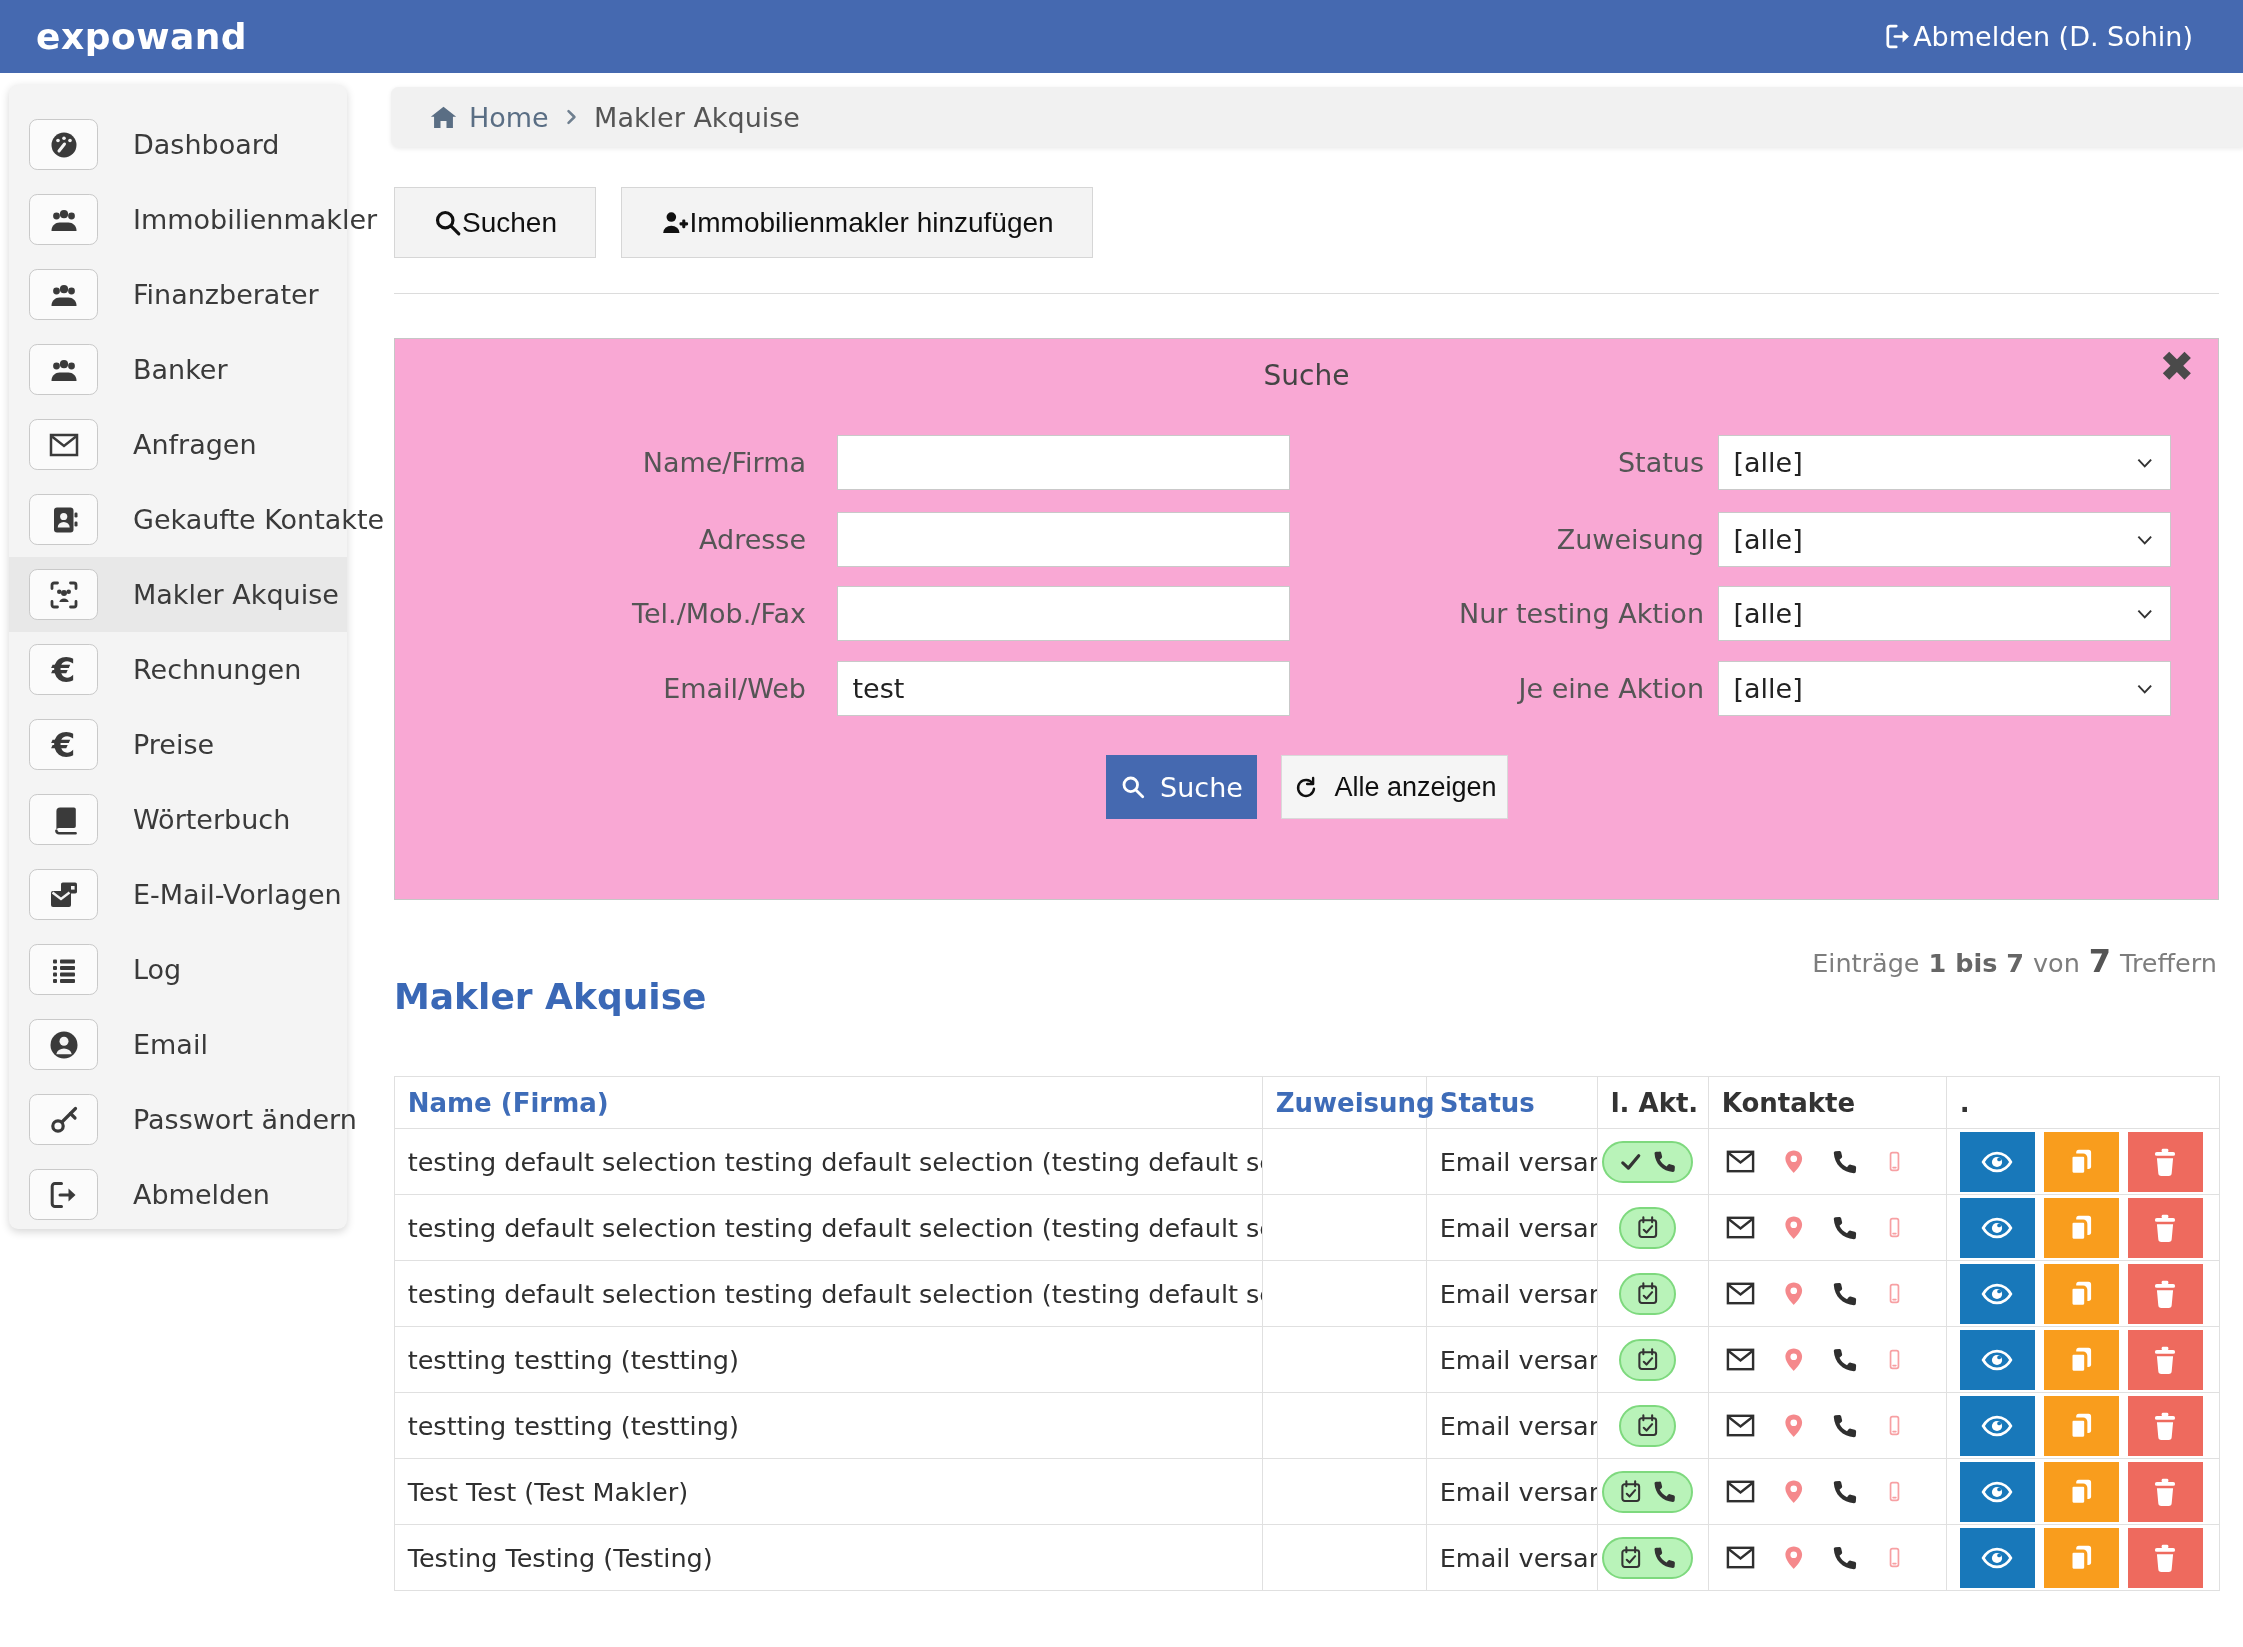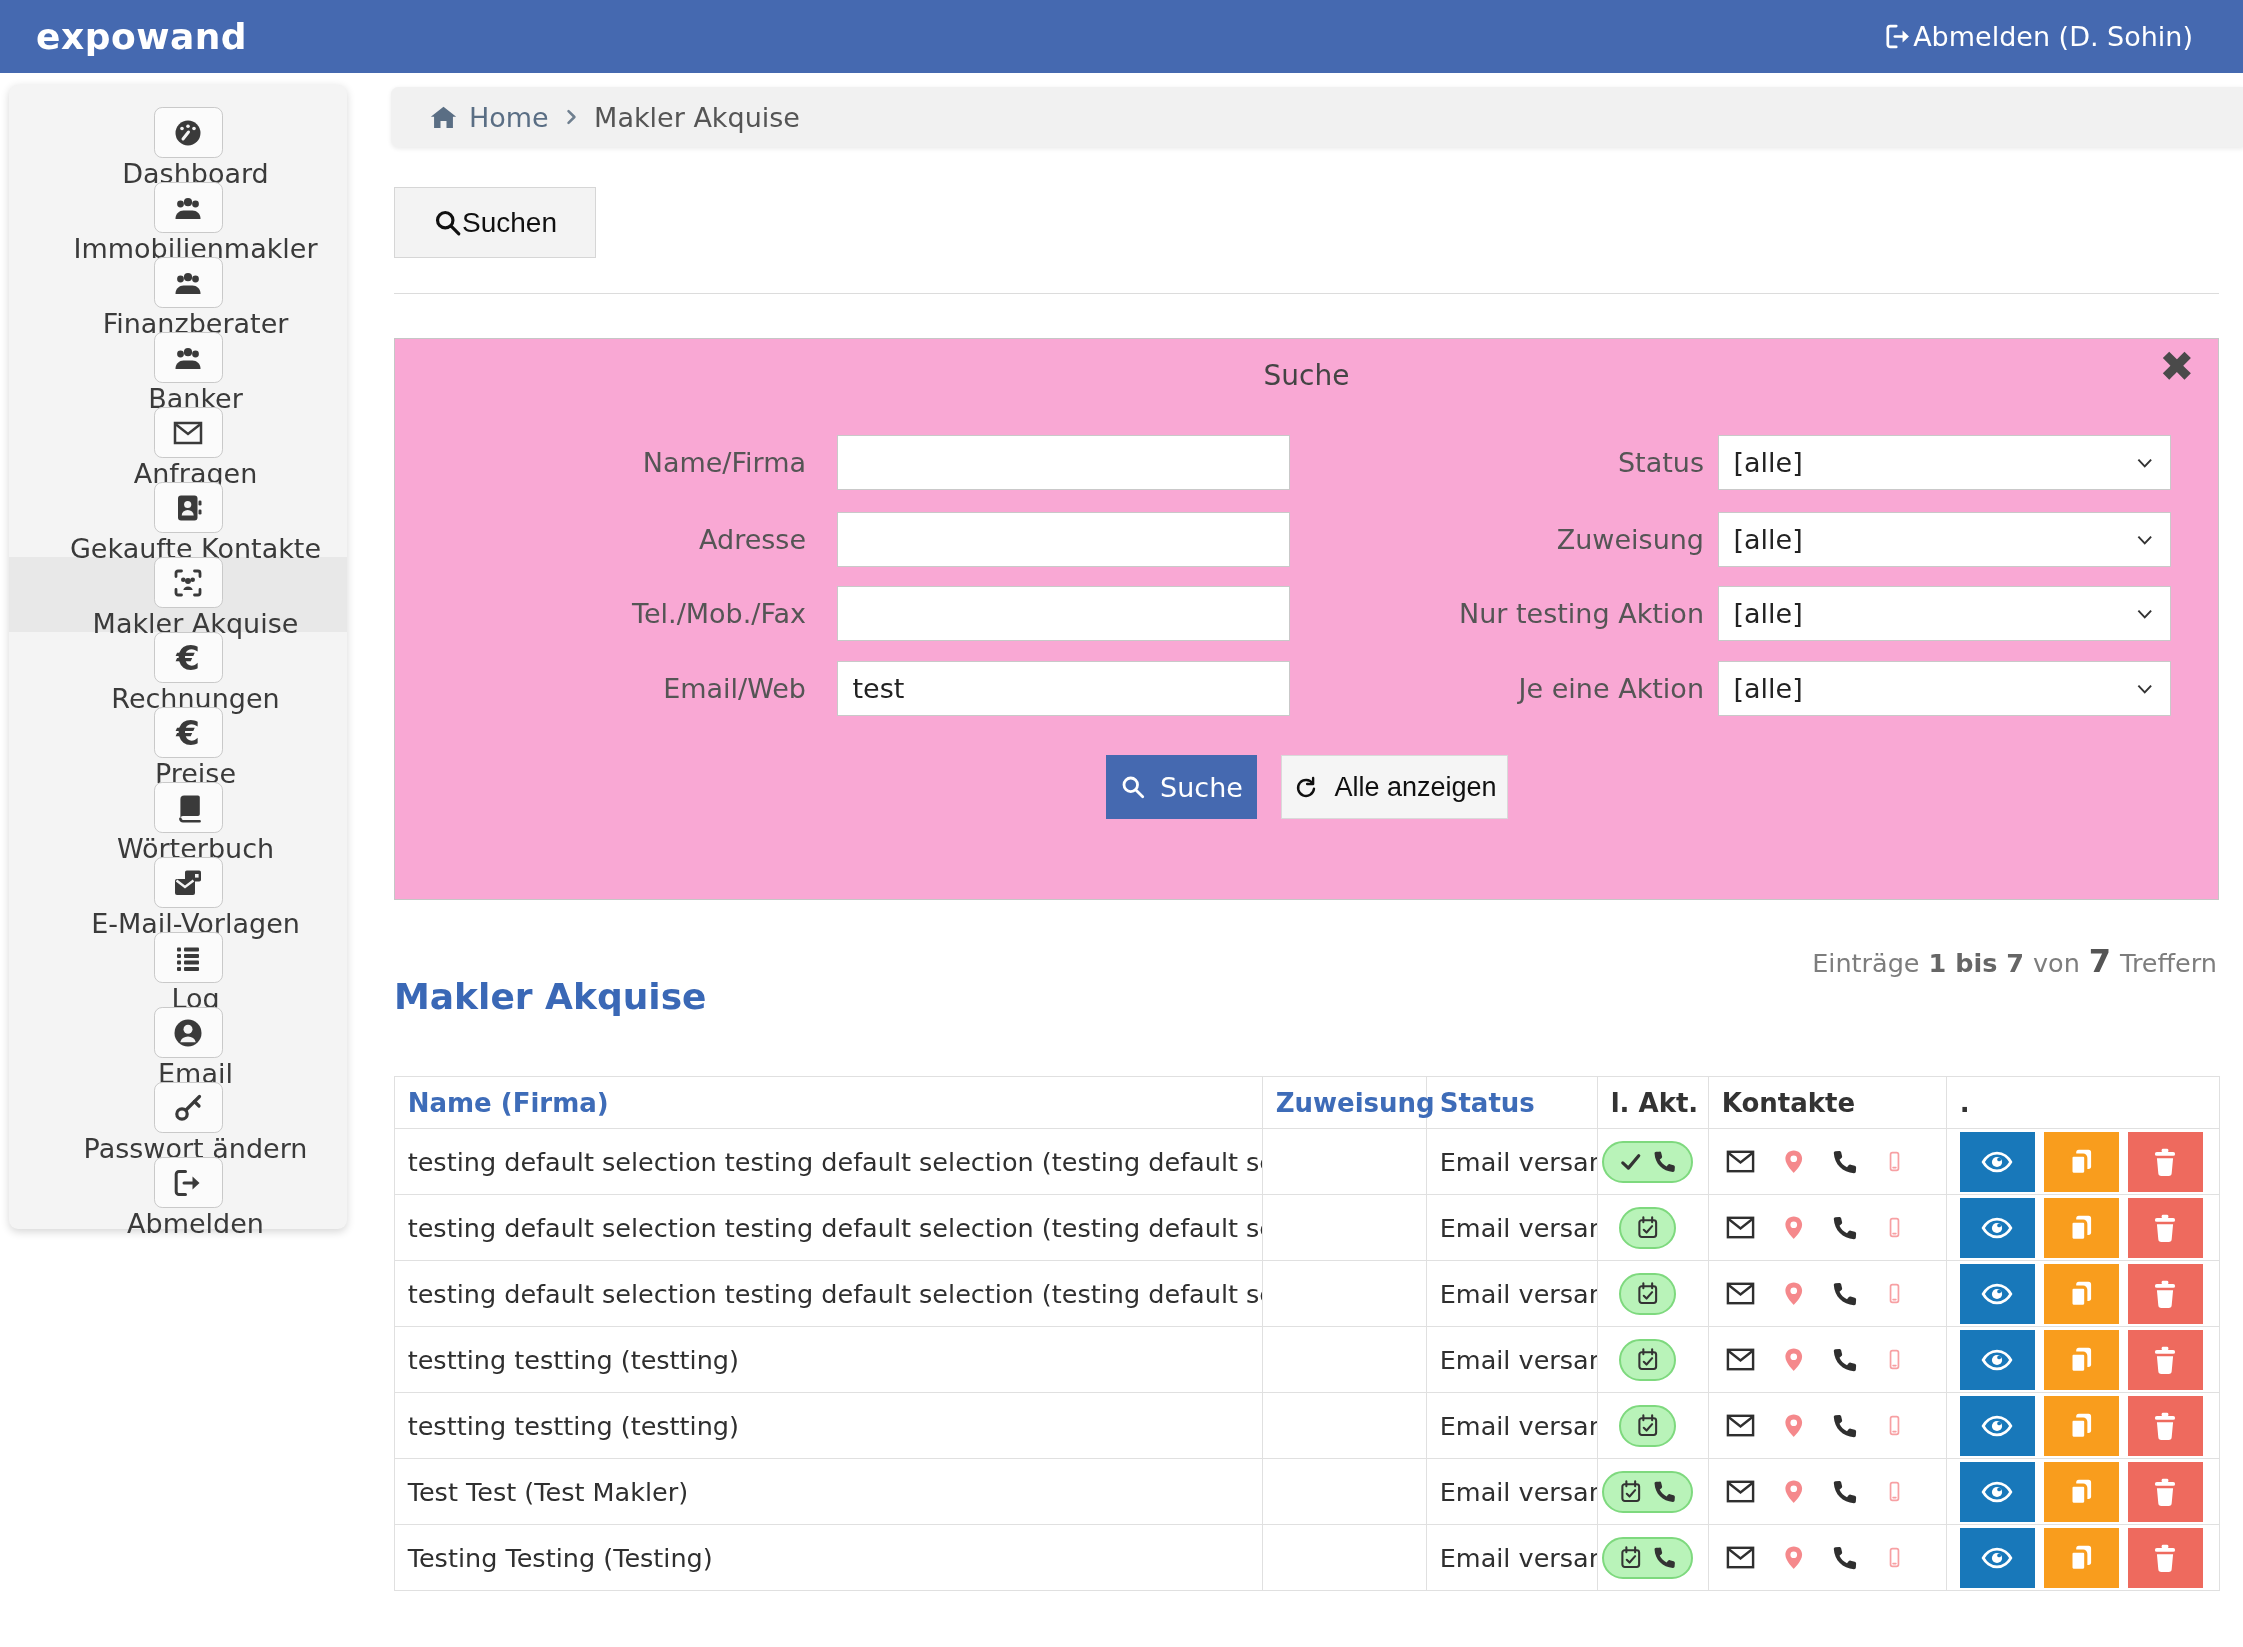--- a/index.html
+++ b/index.html
@@ -10,21 +10,21 @@
   svg{display:block;}
   
   .navbar{position:absolute;top:0;left:0;width:2244px;height:73px;background:#4569b0;
     display:flex;align-items:center;justify-content:space-between;padding:0 51px 0 36px;box-sizing:border-box;}
   .brand{color:#fff;font-size:36px;font-weight:bold;letter-spacing:0.5px;}
   .logout{color:#fff;font-size:27px;display:flex;align-items:center;gap:0;cursor:pointer;}
   .logout svg{width:29px;height:29px;}
   
   .sidebar{position:absolute;top:85px;left:9px;width:338px;height:1144px;background:#f4f4f4;
     border-radius:9px;box-shadow:0 2.7px 9px rgba(0,0,0,.16);padding-top:22px;box-sizing:border-box;}
-  .side-item{height:75px;display:flex;align-items:center;cursor:pointer;flex-direction:column;}
+  .side-item{height:75px;display:flex;align-items:center;cursor:pointer;}
   .side-item.active{background:#e8e8e8;}
   .icon-box{width:69px;height:51px;margin-left:20px;background:#fbfbfb;border:1.8px solid #c9c9c9;
     border-radius:8.2px;display:flex;align-items:center;justify-content:center;box-sizing:border-box;color:#3a3a3a;flex:none;}
   .icon-box svg{width:32px;height:32px;}
   .euro-glyph{font-size:34px;font-weight:bold;color:#3a3a3a;line-height:1;}
   .side-label{margin-left:35px;font-size:27px;color:#3a3a3a;white-space:nowrap;}
   
   .breadcrumb{position:absolute;top:87px;left:391px;width:1853px;height:60px;background:#f1f1f1;
     display:flex;align-items:center;padding-left:38px;box-sizing:border-box;gap:12.7px;font-size:27px;
     border-radius:7.3px 0 0 7.3px;box-shadow:0 1.8px 4.5px rgba(0,0,0,.08);}
@@ -287,20 +287,31 @@
 <div class="toolbar">
   <button class="btn-light">
     <span>
         <svg viewBox="0 0 32 32">
     <circle cx="13.5" cy="13.5" r="8.5" fill="none" stroke="currentColor" stroke-width="3.5"></circle>
     <line x1="20" y1="20" x2="28.5" y2="28.5" stroke="currentColor" stroke-width="3.5" stroke-linecap="round"></line>
   </svg>
       </span>
     <span>Suchen</span>
   </button>
+  <button class="btn-light">
+    <span>
+        <svg viewBox="0 0 32 32">
+    <circle cx="12.5" cy="10" r="5.3" fill="currentColor"></circle>
+    <path d="M3.5 27.5 a9 8 0 0 1 18 0 Z" fill="currentColor"></path>
+    <rect x="21.5" y="15.8" width="9.5" height="3.4" rx="1.2" fill="currentColor"></rect>
+    <rect x="24.55" y="12.75" width="3.4" height="9.5" rx="1.2" fill="currentColor"></rect>
+  </svg>
+      </span>
+    <span>Immobilienmakler hinzufügen</span>
+  </button>
 </div>
 <div class="divider"></div>
 
 <div class="panel">
   <div class="panel-title">Suche</div>
   <div class="panel-close">✖</div>
 
   <div class="p-row r1">
     <span class="f-label left">Name/Firma</span>
     <input class="f-input" type="text" value="" style="">

